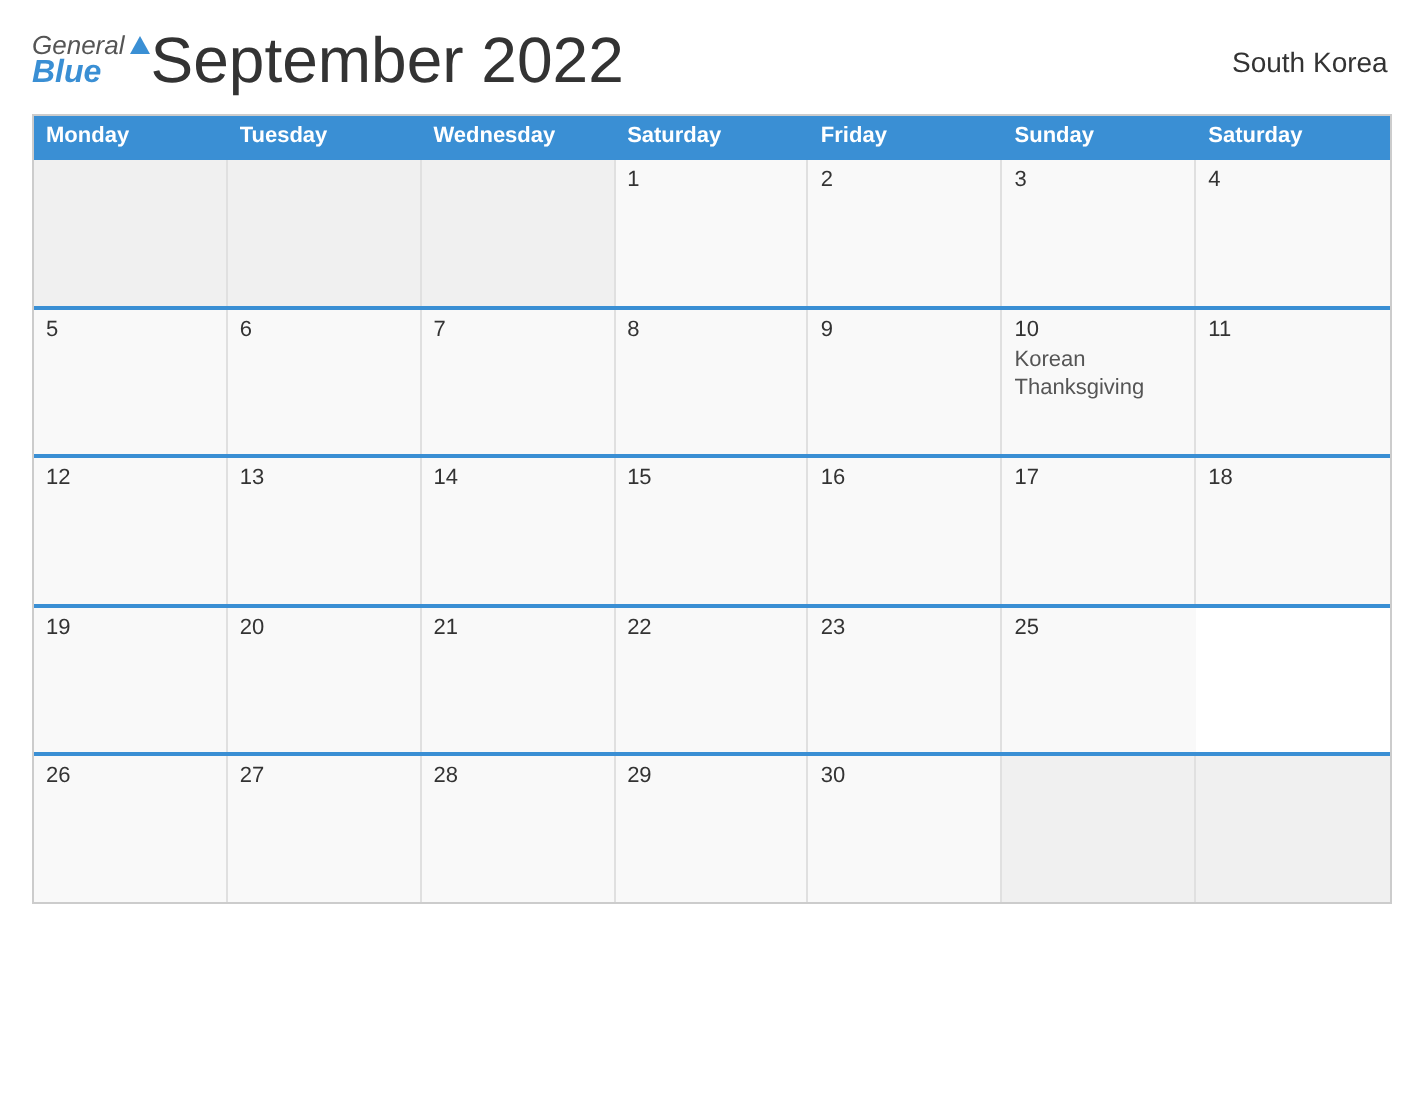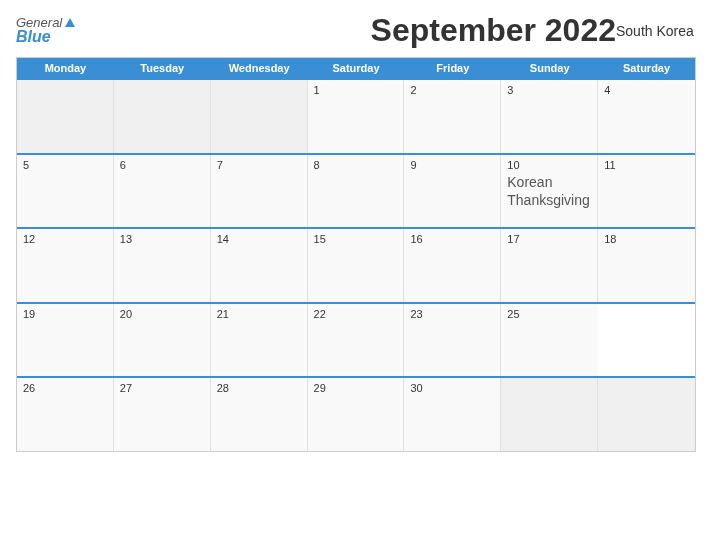--- a/index.html
+++ b/index.html
@@ -38,23 +38,23 @@
       color: #3a8fd4;
       font-style: italic;
       font-weight: bold;
     }
     .logo-row {
       display: flex;
       align-items: center;
     }
     .month-title {
       font-size: 32px;
-      font-weight: 700;
-      color: #333;
-      text-align: right;
+      font-weight: 400;
+      color: #333;
+      text-align: left;
       flex: 1;
     }
     .country {
       font-size: 14px;
       color: #333;
       text-align: left;
       min-width: 80px;
     }
     .calendar {
       flex: 1;
@@ -65,21 +65,21 @@
     .cal-header {
       display: grid;
       grid-template-columns: repeat(7, 1fr);
       background: #3a8fd4;
     }
     .cal-header-cell {
       color: #fff;
       font-size: 11px;
       font-weight: bold;
       padding: 4px 6px;
-      text-align: center;
+      text-align: left;
     }
     .cal-body {
       flex: 1;
       display: flex;
       flex-direction: column;
     }
     .cal-week {
       display: grid;
       grid-template-columns: repeat(7, 1fr);
       flex: 1;
@@ -100,21 +100,21 @@
     .cal-cell.empty {
       background: #f0f0f0;
     }
     .day-number {
       font-size: 11px;
       color: #333;
       display: block;
       margin-bottom: 2px;
     }
     .holiday {
-      font-size: 14px;
+      font-size: 11px;
       color: #555;
       line-height: 1.3;
       margin-top: 2px;
     }
   </style>
 </head>
 <body>
 
 <div class="page">
   <div class="header">

